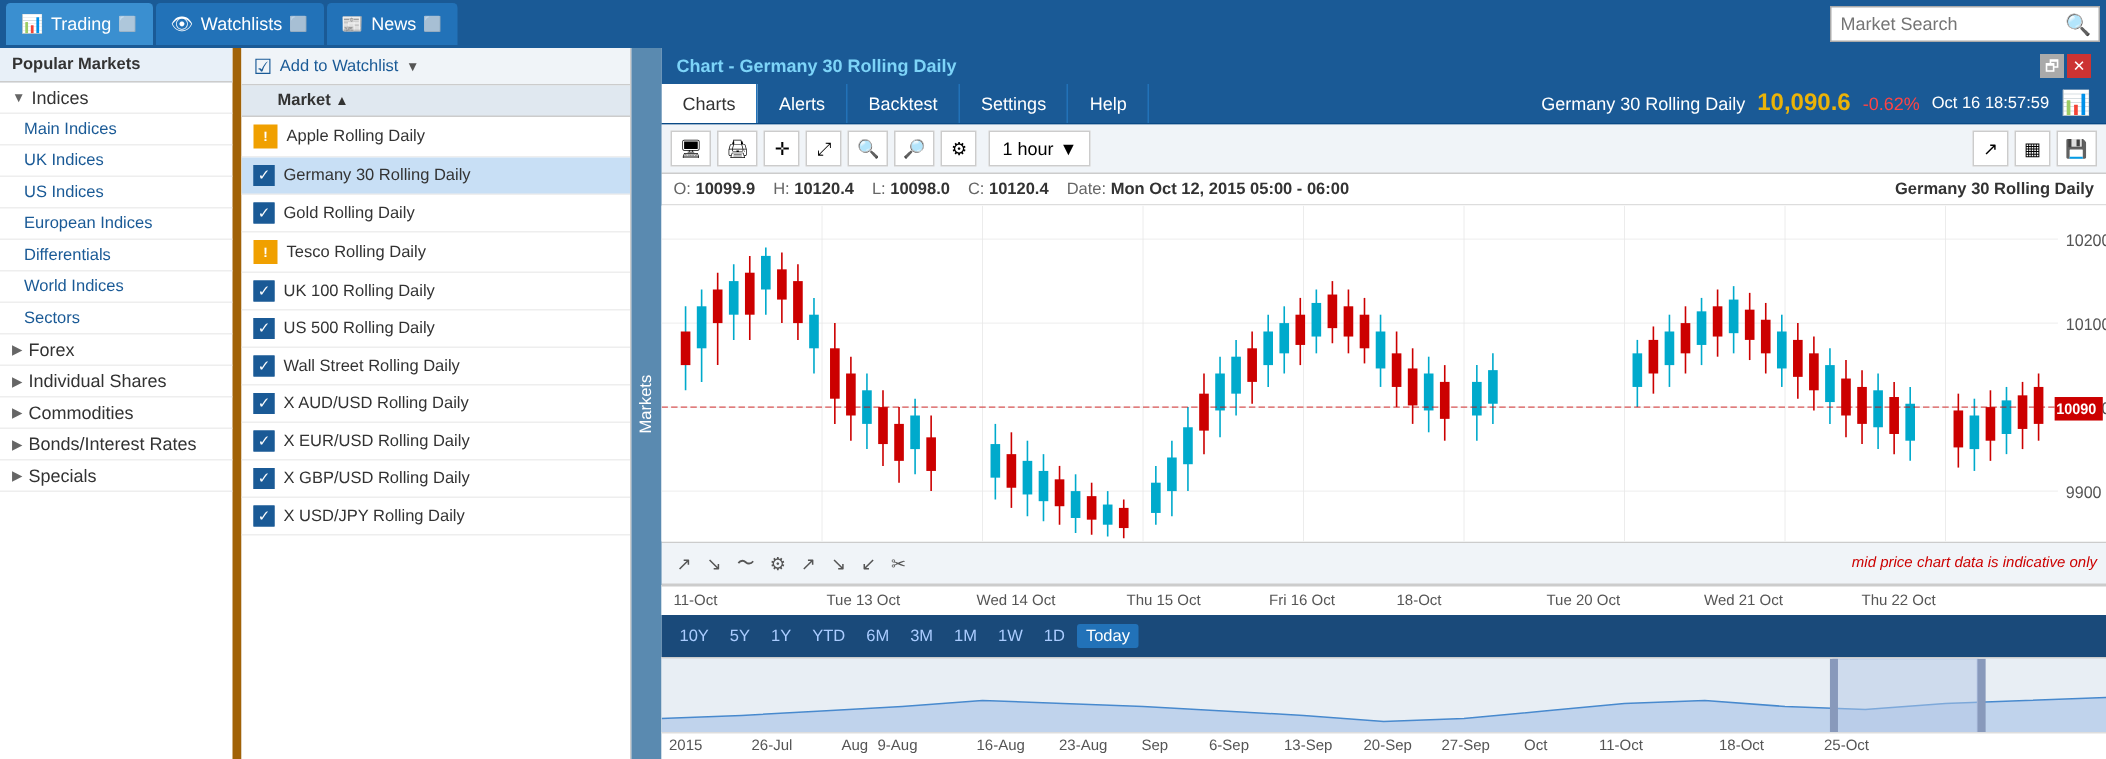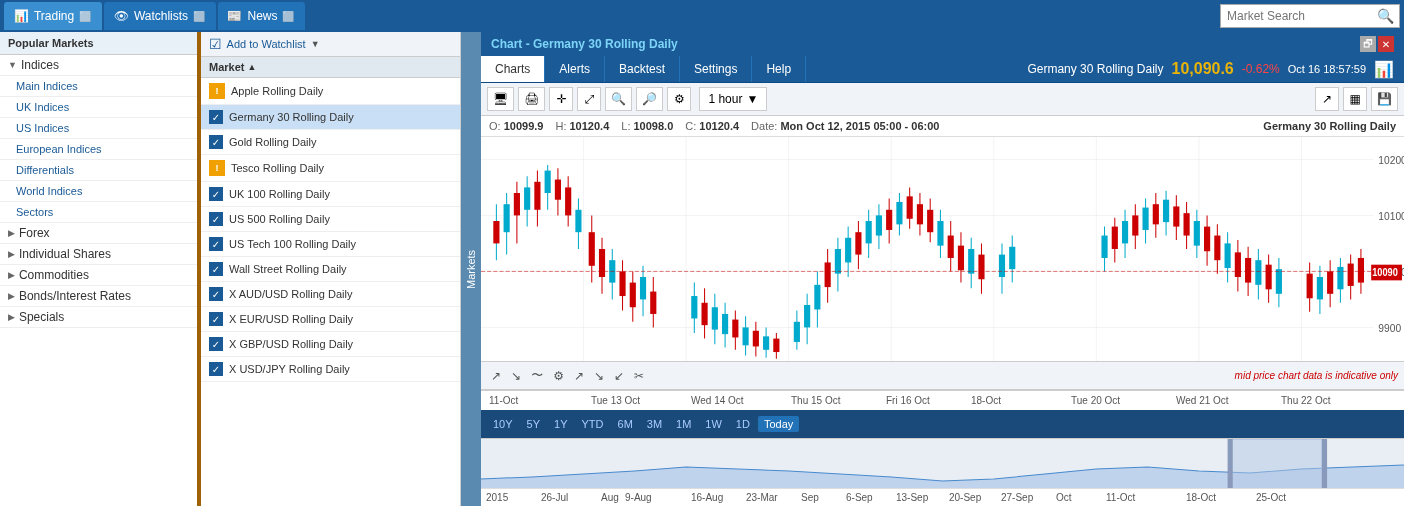--- a/index.html
+++ b/index.html
@@ -10,32 +10,32 @@
     .top-tab { display: flex; align-items: center; background: #2272b8; color: white; padding: 4px 10px; font-size: 12px; border-radius: 3px 3px 0 0; cursor: pointer; gap: 5px; height: 28px; }
     .top-tab.active { background: #3a8fd0; }
     .market-search { margin-left: auto; background: white; border: 1px solid #aaa; padding: 3px 6px; width: 180px; font-size: 12px; color: #999; display: flex; align-items: center; }
     .market-search input { border: none; outline: none; width: 150px; font-size: 12px; color: #999; }
     .search-icon { color: #666; font-size: 14px; }
 
     
     .main-layout { display: flex; height: 474px; }
 
     
-    .left-sidebar { width: 201px; background: white; border-right: 4px solid #a16207; overflow-y: auto; flex-shrink: 0; }
+    .left-sidebar { width: 161px; background: white; border-right: 6px solid #a16207; overflow-y: auto; flex-shrink: 0; }
     .sidebar-section-header { background: #e8f0f8; color: #333; padding: 5px 8px; font-size: 11px; font-weight: bold; cursor: pointer; border-bottom: 1px solid #ccc; }
     .sidebar-item { padding: 4px 8px 4px 16px; font-size: 11px; color: #1a5a96; cursor: pointer; border-bottom: 1px solid #eee; }
     .sidebar-group { padding: 3px 8px; font-size: 12px; color: #333; cursor: pointer; border-bottom: 1px solid #eee; display: flex; align-items: center; gap: 4px; }
     .sidebar-group.collapsible::before { content: '▼'; font-size: 9px; color: #666; }
     .sidebar-group.collapsed::before { content: '▶'; font-size: 9px; color: #666; }
     .sidebar-markets-label { writing-mode: vertical-rl; transform: rotate(180deg); background: #5a8ab0; color: white; font-size: 11px; padding: 8px 4px; display: flex; align-items: center; justify-content: center; cursor: pointer; width: 20px; flex-shrink: 0; }
 
     
     .markets-panel { width: 260px; background: white; border-right: 1px solid #ccc; overflow-y: auto; flex-shrink: 0; }
     .markets-toolbar { display: flex; align-items: center; padding: 4px 8px; background: #f0f4f8; border-bottom: 1px solid #ccc; font-size: 11px; color: #1a5a96; gap: 5px; cursor: pointer; }
-    .markets-header { display: flex; align-items: center; padding: 4px 8px; background: #e0e8f0; border-bottom: 1px solid #ccc; font-size: 11px; color: #333; font-weight: bold; cursor: pointer; }
+    .markets-header { display: flex; align-items: center; padding: 4px 24px; background: #e0e8f0; border-bottom: 1px solid #ccc; font-size: 11px; color: #333; font-weight: bold; cursor: pointer; }
     .markets-header-sort { margin-left: 3px; font-size: 9px; }
     .market-row { display: flex; align-items: center; padding: 5px 8px; border-bottom: 1px solid #eee; gap: 6px; cursor: pointer; font-size: 11px; }
     .market-row.selected { background: #c8dff5; }
     .market-checkbox { width: 14px; height: 14px; background: #1a5a96; border: 1px solid #1a5a96; display: inline-flex; align-items: center; justify-content: center; flex-shrink: 0; }
     .market-checkbox.checked { background: #1a5a96; }
     .market-checkbox.checked::after { content: '✓'; color: white; font-size: 10px; }
     .market-warning { width: 16px; height: 16px; background: #f0a000; display: inline-flex; align-items: center; justify-content: center; color: white; font-size: 9px; font-weight: bold; flex-shrink: 0; }
     .market-name { flex: 1; color: #333; }
 
     
@@ -184,24 +184,20 @@
         <span class="market-warning">!</span>
         <span class="market-name">Tesco Rolling Daily</span>
       </div>
       <div class="market-row">
         <span class="market-checkbox checked"></span>
         <span class="market-name">UK 100 Rolling Daily</span>
       </div>
       <div class="market-row">
         <span class="market-checkbox checked"></span>
         <span class="market-name">US 500 Rolling Daily</span>
-      </div>
-      <div class="market-row">
-        <span class="market-checkbox checked"></span>
-        <span class="market-name">US Tech 100 Rolling Daily</span>
       </div>
       <div class="market-row">
         <span class="market-checkbox checked"></span>
         <span class="market-name">Wall Street Rolling Daily</span>
       </div>
       <div class="market-row">
         <span class="market-checkbox checked"></span>
         <span class="market-name">X AUD/USD Rolling Daily</span>
       </div>
       <div class="market-row">
@@ -516,21 +512,21 @@
         <rect x="820" y="0" width="5" height="50" fill="#8899bb"></rect>
       </svg>
     </div>
 
     <div style="background:white; height:18px; display:flex; align-items:center; font-size:10px; color:#555; border-top:1px solid #ddd; position:relative; overflow:hidden;">
       <div style="position:absolute; left:5px;">2015</div>
       <div style="position:absolute; left:60px;">26-Jul</div>
       <div style="position:absolute; left:120px;">Aug</div>
       <div style="position:absolute; left:144px;">9-Aug</div>
       <div style="position:absolute; left:210px;">16-Aug</div>
-      <div style="position:absolute; left:265px;">23-Mar</div>
+      <div style="position:absolute; left:265px;">23-Aug</div>
       <div style="position:absolute; left:320px;">Sep</div>
       <div style="position:absolute; left:365px;">6-Sep</div>
       <div style="position:absolute; left:415px;">13-Sep</div>
       <div style="position:absolute; left:468px;">20-Sep</div>
       <div style="position:absolute; left:520px;">27-Sep</div>
       <div style="position:absolute; left:575px;text-align:right;">Oct</div>
       <div style="position:absolute; left:625px;">11-Oct</div>
       <div style="position:absolute; left:705px;">18-Oct</div>
       <div style="position:absolute; left:775px;">25-Oct</div>
     </div>

